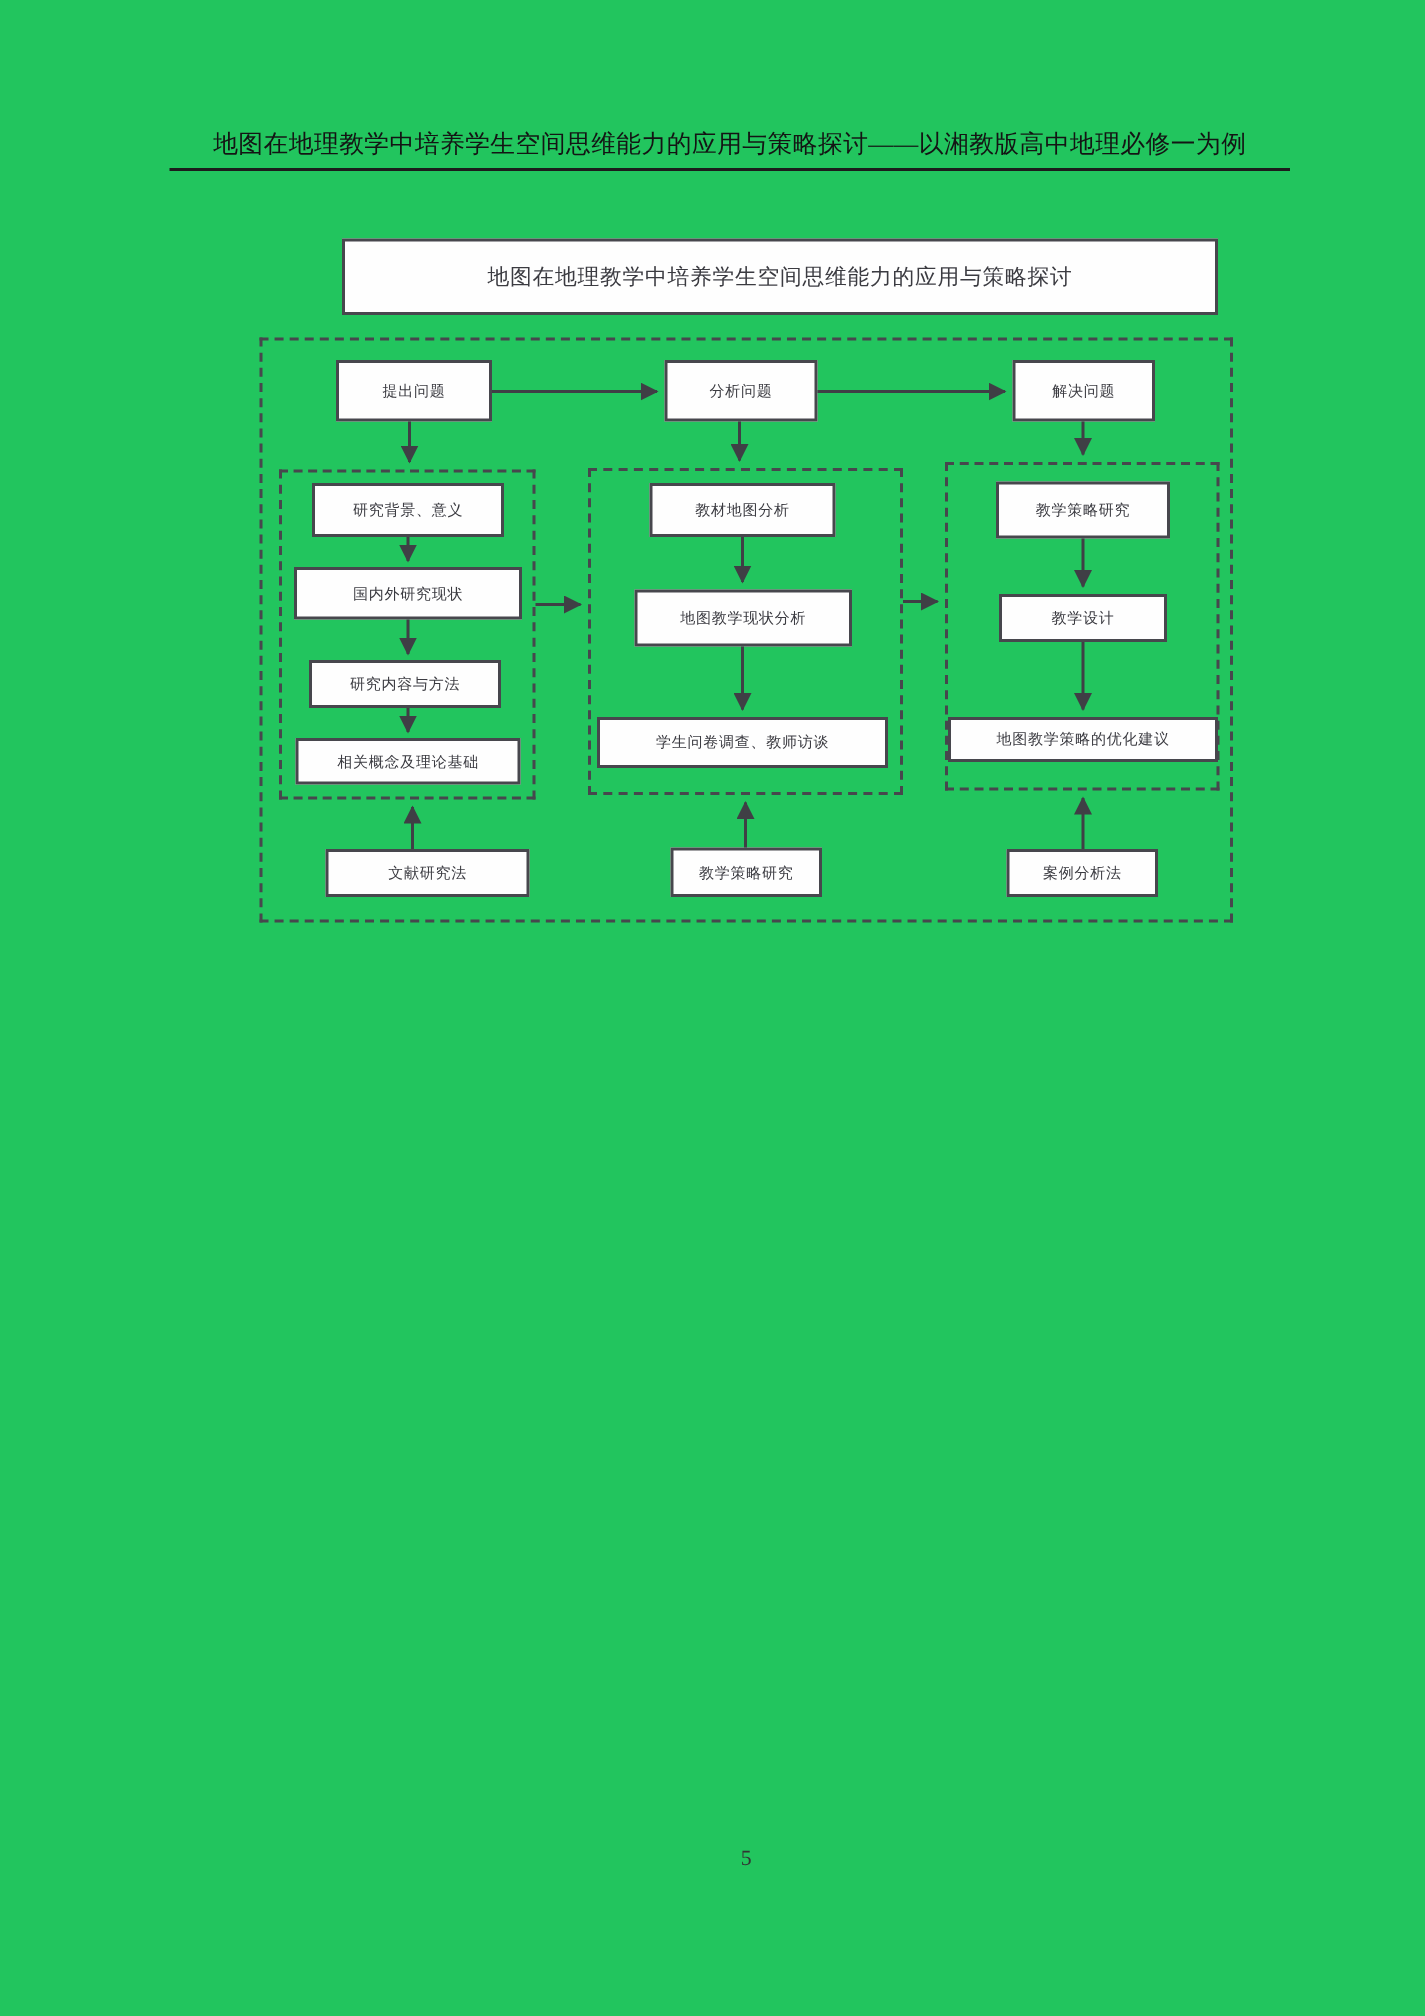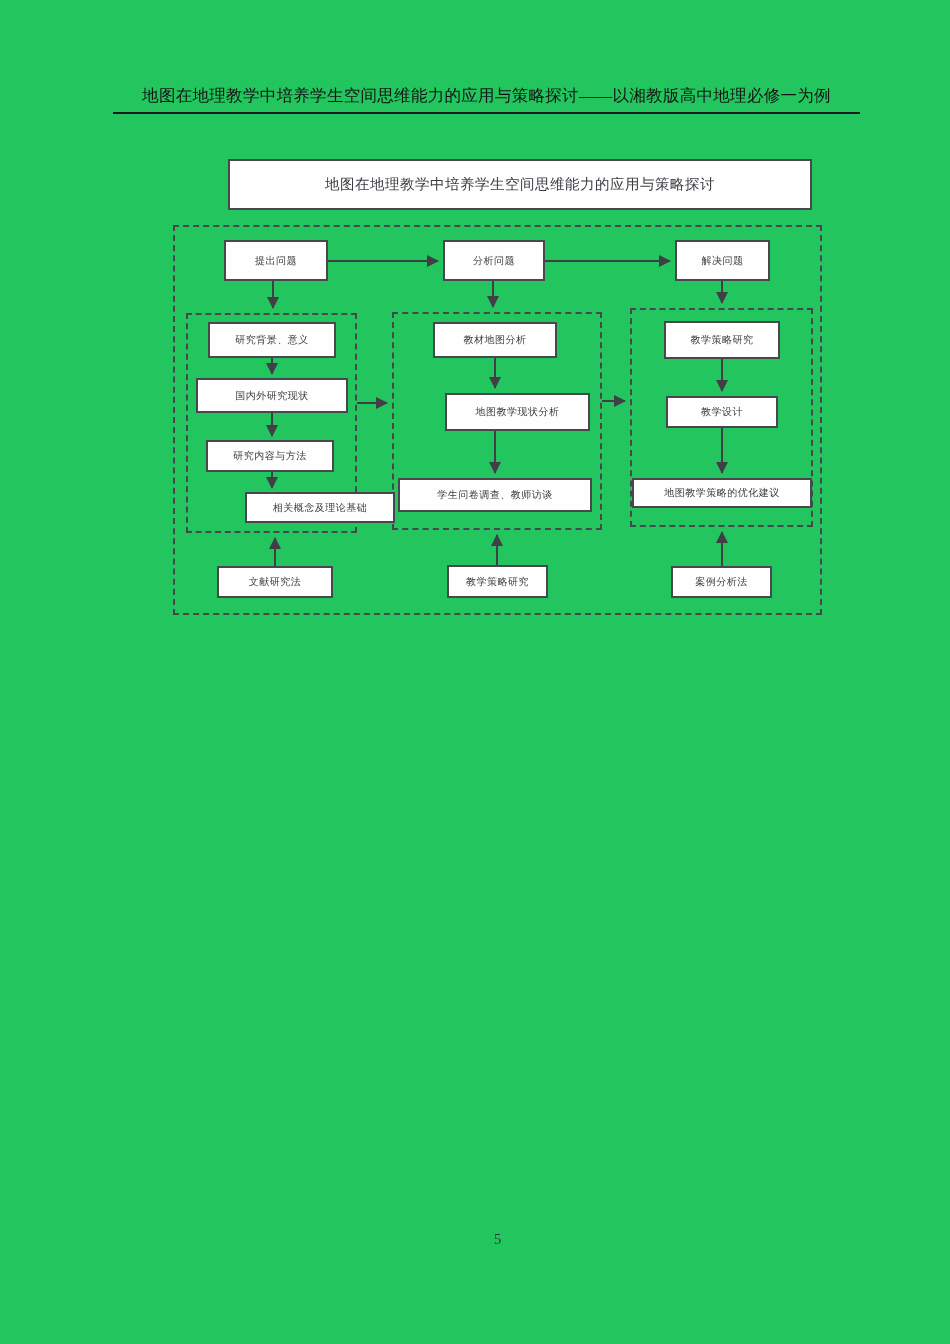--- a/index.html
+++ b/index.html
@@ -57,31 +57,31 @@
     <div class="box" style="left:443px;top:240px;width:102px;height:41px;">分析问题</div>
     <div class="box" style="left:675px;top:240px;width:95px;height:41px;">解决问题</div>
 
     <div class="dashed" style="left:186px;top:313px;width:171px;height:220px;"></div>
     <div class="dashed" style="left:392px;top:312px;width:210px;height:218px;"></div>
     <div class="dashed" style="left:630px;top:308px;width:183px;height:219px;"></div>
 
     <div class="box" style="left:208px;top:322px;width:128px;height:36px;">研究背景、意义</div>
     <div class="box" style="left:196px;top:378px;width:152px;height:35px;">国内外研究现状</div>
     <div class="box" style="left:206px;top:440px;width:128px;height:32px;">研究内容与方法</div>
-    <div class="box" style="left:197px;top:492px;width:150px;height:31px;margin-left:48px;">相关概念及理论基础</div>
+    <div class="box" style="left:197px;top:492px;width:150px;height:31px;">相关概念及理论基础</div>
 
     <div class="box" style="left:433px;top:322px;width:124px;height:36px;">教材地图分析</div>
-    <div class="box" style="left:423px;top:393px;width:145px;height:38px;margin-left:22px;">地图教学现状分析</div>
+    <div class="box" style="left:423px;top:393px;width:145px;height:38px;">地图教学现状分析</div>
     <div class="box" style="left:398px;top:478px;width:194px;height:34px;">学生问卷调查、教师访谈</div>
 
     <div class="box" style="left:664px;top:321px;width:116px;height:38px;">教学策略研究</div>
     <div class="box" style="left:666px;top:396px;width:112px;height:32px;">教学设计</div>
     <div class="box" style="left:632px;top:478px;width:180px;height:30px;">地图教学策略的优化建议</div>
 
-    <div class="box" style="left:217px;top:566px;width:116px;height:32px;text-align:center;">文献研究法</div>
+    <div class="box" style="left:217px;top:566px;width:136px;height:32px;text-align:center;">文献研究法</div>
     <div class="box" style="left:447px;top:565px;width:101px;height:33px;">教学策略研究</div>
     <div class="box" style="left:671px;top:566px;width:101px;height:32px;">案例分析法</div>
 
     <svg class="arrows" width="950" height="700" viewBox="0 0 950 700">
       <defs>
         <marker id="ah" markerUnits="userSpaceOnUse" markerWidth="14" markerHeight="12" refX="11" refY="6" orient="auto">
           <path d="M0,0 L12,6 L0,12 Z" fill="#3f3f45"></path>
         </marker>
       </defs>
       <g stroke="#3f3f45" stroke-width="2" fill="none">

